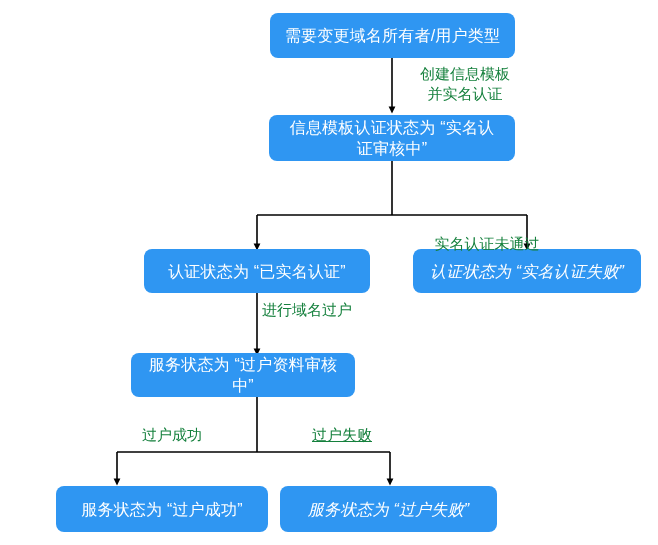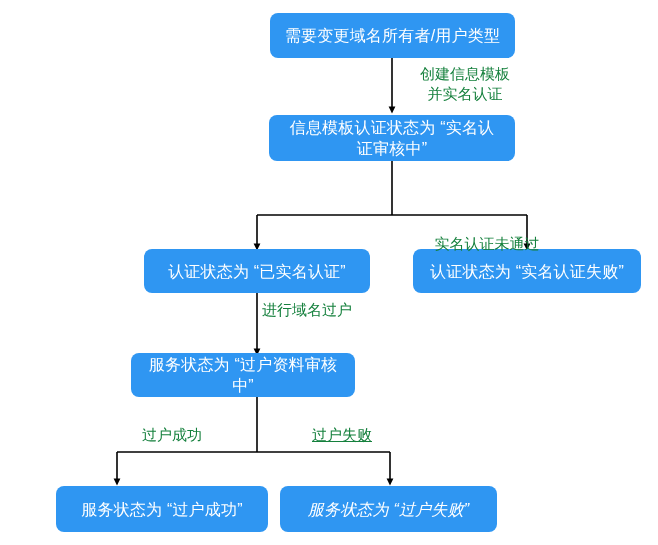--- a/index.html
+++ b/index.html
@@ -80,21 +80,21 @@
     </g>
   </svg>
 
   <div class="node" style="left:270px; top:13px; width:245px; height:45px;">需要变更域名所有者/用户类型</div>
 
   <div class="node" style="left:269px; top:115px; width:246px; height:46px;">信息模板认证状态为 “实名认
 证审核中”</div>
 
   <div class="node" style="left:144px; top:249px; width:226px; height:44px;">认证状态为 “已实名认证”</div>
 
-  <div class="node" style="left:413px; top:249px; width:228px; height:44px;">认证状态为 “实名认证失败”</div>
+  <div class="node" style="left:413px; top:249px; width:228px; height:44px;font-style:italic;">认证状态为 “实名认证失败”</div>
 
   <div class="node" style="left:131px; top:353px; width:224px; height:44px;">服务状态为 “过户资料审核中”</div>
 
   <div class="node" style="left:12px; top:486px; width:212px; height:46px;margin-left:44px;">服务状态为 “过户成功”</div>
 
   <div class="node" style="left:280px; top:486px; width:217px; height:46px;font-style:italic;">服务状态为 “过户失败”</div>
 
   <div class="edge-label" style="left:400px; top:64px; width:130px;">创建信息模板
 并实名认证</div>
 

